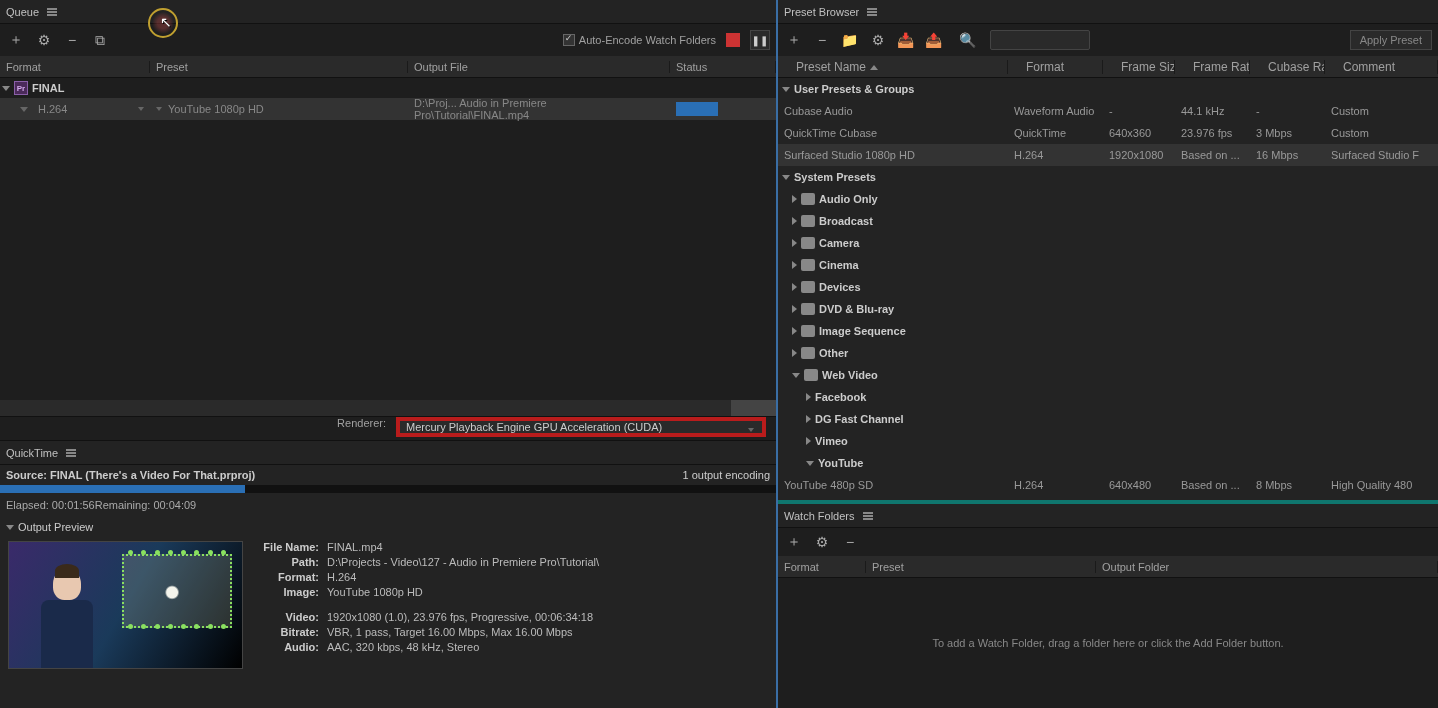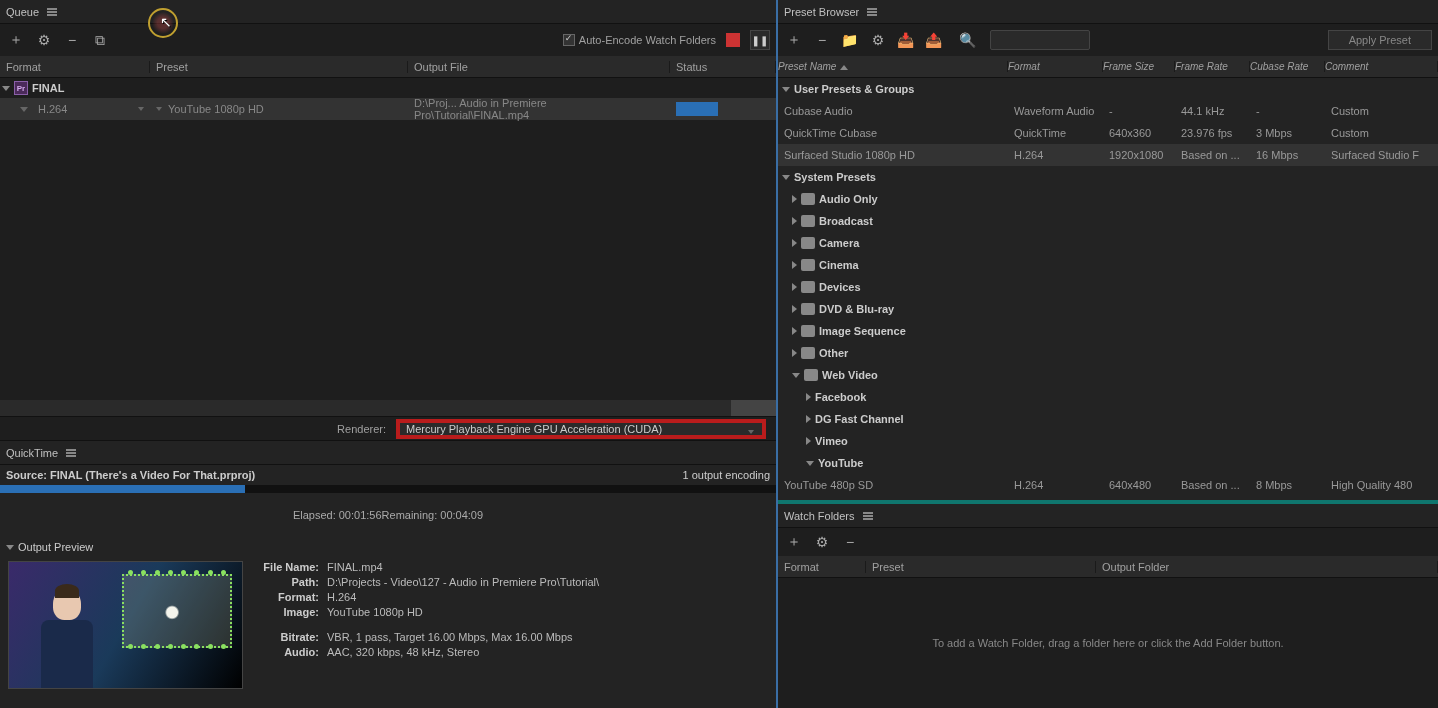--- a/index.html
+++ b/index.html
@@ -33,30 +33,30 @@
 .tri-right { width: 0; height: 0; border-top: 4px solid transparent; border-bottom: 4px solid transparent; border-left: 5px solid #888; margin-right: 4px; cursor: pointer; }
 .pr-badge { width: 14px; height: 14px; background: #4b2a5a; border: 1px solid #8a5fa8; color: #d0a8e8; font-size: 8px; display: flex; align-items: center; justify-content: center; margin-right: 4px; font-weight: bold; }
 .queue-row { display: flex; align-items: center; height: 22px; background: #333; }
 .cell { padding: 0 6px; font-size: 11px; color: #888; display: flex; align-items: center; height: 100%; }
 .dd-tri { width: 0; height: 0; border-left: 3px solid transparent; border-right: 3px solid transparent; border-top: 4px solid #666; margin-left: auto; cursor: pointer; }
 .progress { height: 14px; background: #2a6fb5; width: 42px; }
 .scroll-stub { height: 16px; background: #2a2a2a; display: flex; justify-content: flex-end; }
 .scroll-thumb { width: 45px; background: #444; height: 100%; }
 
 
-.renderer-row { height: 24px; display: flex; align-items: center; justify-content: flex-end; padding: 0 10px; background: #1e1e1e; border-top: 1px solid #111; }
+.renderer-row { height: 24px; display: flex; align-items: flex-start; justify-content: flex-end; padding: 0 10px; background: #1e1e1e; border-top: 1px solid #111; }
 .renderer-select { flex: 0 0 370px; height: 20px; background: #2a2a2a; border: 4px solid #b91c1c; display: flex; align-items: center; padding: 0 6px; color: #ccc; cursor: pointer; position: relative; }
 .renderer-select .dd-tri { position: absolute; right: 8px; top: 7px; }
 
 
 .encoding-panel { background: #232323; flex: 0 0 268px; display: flex; flex-direction: column; border-top: 1px solid #111; }
 .enc-source { padding: 4px 6px; color: #ccc; font-weight: bold; display: flex; align-items: center; }
 .enc-progress { height: 8px; background: #111; position: relative; }
 .enc-progress-fill { height: 100%; background: #2a6fb5; width: 245px; }
-.enc-times { display: flex; justify-content: center; padding: 16px 6px; color: #aaa; }
+.enc-times { display: flex; justify-content: flex-start; padding: 6px 6px; color: #aaa; }
 .preview-head { padding: 4px 6px; color: #ccc; display: flex; align-items: center; }
 .preview-body { display: flex; padding: 4px 8px; }
 .thumb { width: 235px; height: 128px; background: #000; border: 1px solid #444; position: relative; overflow: hidden; margin-right: 16px; }
 .thumb-swirl { position: absolute; inset: 0; background:
   radial-gradient(circle at 30% 60%, #fff 4%, transparent 5%),
   radial-gradient(circle at 70% 40%, #fff 3%, transparent 4%),
   linear-gradient(120deg, #3a2a6a, #1a3a5a, #000);
 }
 .thumb-person { position: absolute; left: 28px; bottom: 0; width: 60px; height: 100px; }
 .thumb-head { width: 28px; height: 32px; background: #e8c8b0; border-radius: 50% 50% 40% 40%; margin: 0 auto; position: relative; }
@@ -67,23 +67,23 @@
 .dots-row span { width: 5px; height: 5px; border-radius: 50%; background: #8ae060; }
 .meta { display: flex; flex-direction: column; gap: 3px; }
 .meta-row { display: flex; }
 .meta-label { width: 60px; text-align: right; color: #ccc; font-weight: bold; margin-right: 8px; }
 .meta-value { color: #bbb; }
 
 
 .pb-toolbar { height: 32px; display: flex; align-items: center; padding: 0 6px; background: #1e1e1e; }
 .search-icon { margin-left: 6px; }
 .search-field { height: 20px; background: #2a2a2a; border: 1px solid #444; border-radius: 2px; width: 100px; margin-left: 4px; }
-.apply-btn { margin-left: auto; padding: 3px 20px; background: #2a2a2a; border: 1px solid #444; color: #888; cursor: pointer; font-size: 11px; }
+.apply-btn { margin-left: auto; padding: 3px 9px; background: #2a2a2a; border: 1px solid #444; color: #888; cursor: pointer; font-size: 11px; }
 .pb-head { height: 22px; display: flex; align-items: center; background: #2a2a2a; border-bottom: 1px solid #111; }
-.pb-th { padding: 0 0; color: #a0a0a0; font-size: 10px; border-right: 1px solid #1a1a1a; overflow: hidden; white-space: nowrap; font-style: italic; }
+.pb-th { padding: 0 18px; color: #a0a0a0; font-size: 12px; border-right: 1px solid #1a1a1a; overflow: hidden; white-space: nowrap; }
 .sort-ind { width: 0; height: 0; border-left: 4px solid transparent; border-right: 4px solid transparent; border-bottom: 5px solid #888; display: inline-block; margin-left: 4px; vertical-align: middle; }
 .pb-body { flex: 1; background: #232323; overflow: hidden; }
 .pb-row { display: flex; align-items: center; height: 22px; }
 .pb-cat { font-weight: bold; color: #ccc; }
 .indent1 { padding-left: 14px; }
 .indent2 { padding-left: 28px; }
 .indent3 { padding-left: 42px; }
 .pb-cell { flex: 0 0 auto; padding: 0 6px; font-size: 11px; color: #999; overflow: hidden; white-space: nowrap; }
 .pb-highlight { background: #333; }
 .cat-icon { width: 14px; height: 12px; display: inline-block; margin-right: 4px; background: #888; border-radius: 2px; vertical-align: middle; }
@@ -221,20 +221,24 @@
           </div>
         <div class="meta-row">
             <span class="meta-label">Format:</span>
             <span class="meta-value">H.264</span>
           </div>
         <div class="meta-row" style="margin-bottom:10px">
             <span class="meta-label">Image:</span>
             <span class="meta-value">YouTube 1080p HD</span>
           </div>
         <div class="meta-row">
+            <span class="meta-label">Video:</span>
+            <span class="meta-value">1920x1080 (1.0), 23.976 fps, Progressive, 00:06:34:18</span>
+          </div>
+        <div class="meta-row">
             <span class="meta-label">Bitrate:</span>
             <span class="meta-value">VBR, 1 pass, Target 16.00 Mbps, Max 16.00 Mbps</span>
           </div>
         <div class="meta-row">
             <span class="meta-label">Audio:</span>
             <span class="meta-value">AAC, 320 kbps, 48 kHz, Stereo</span>
           </div>
       </div>
     </div>
   </div>

